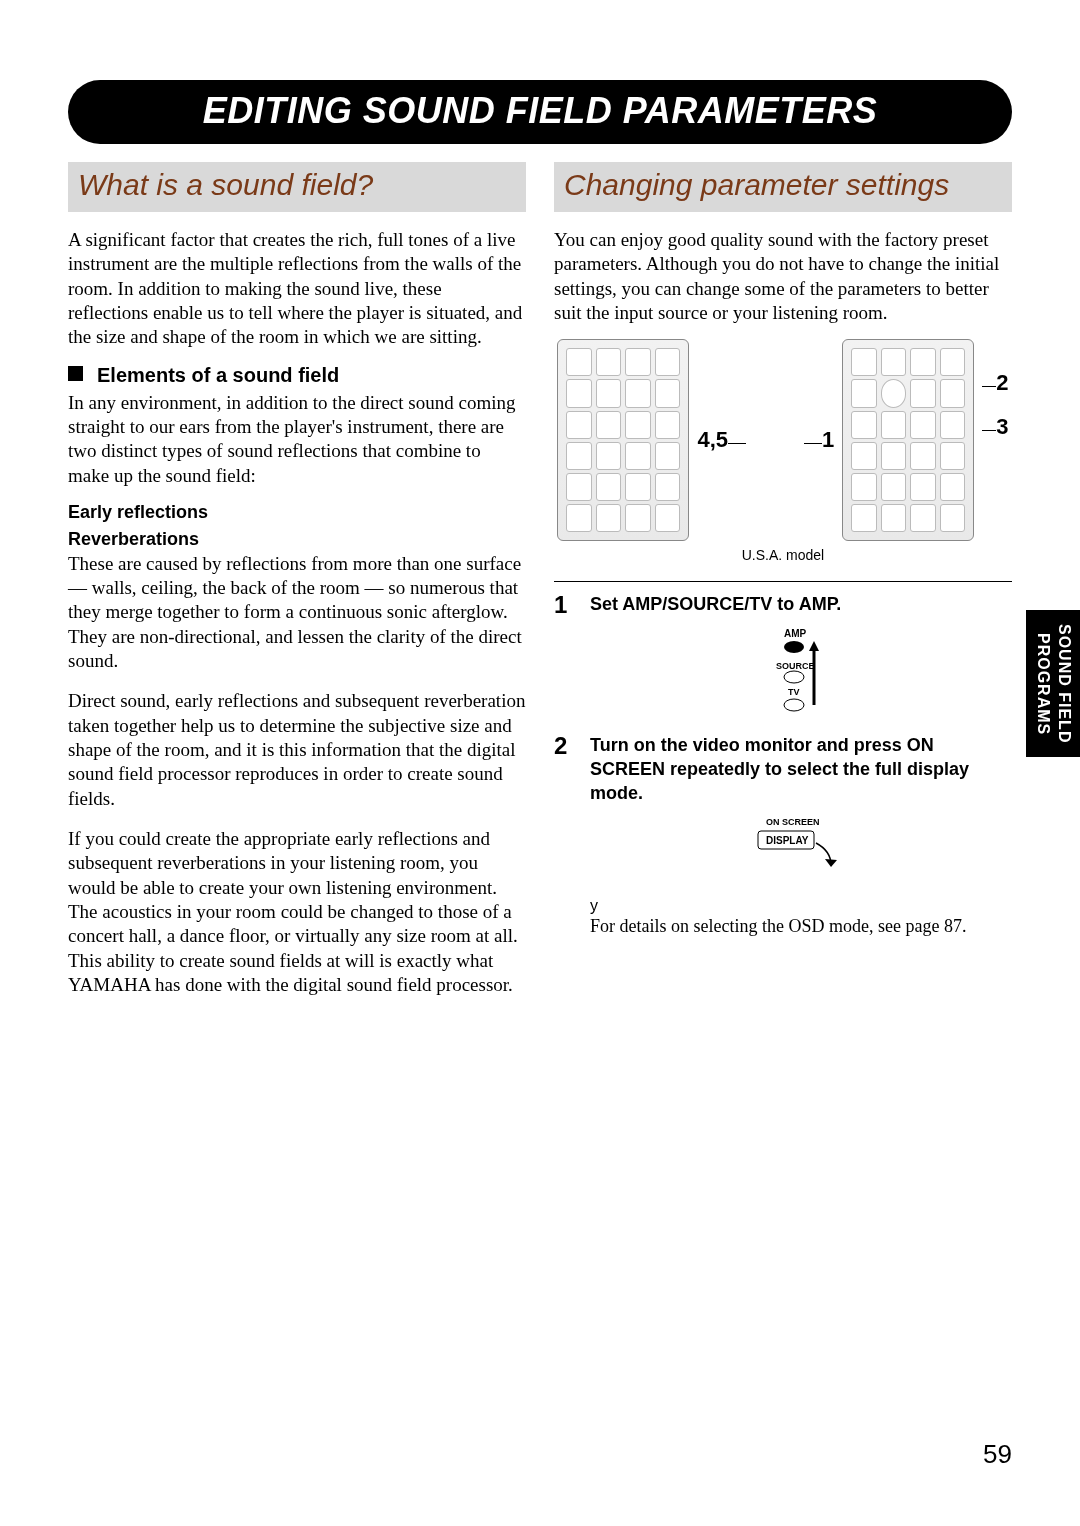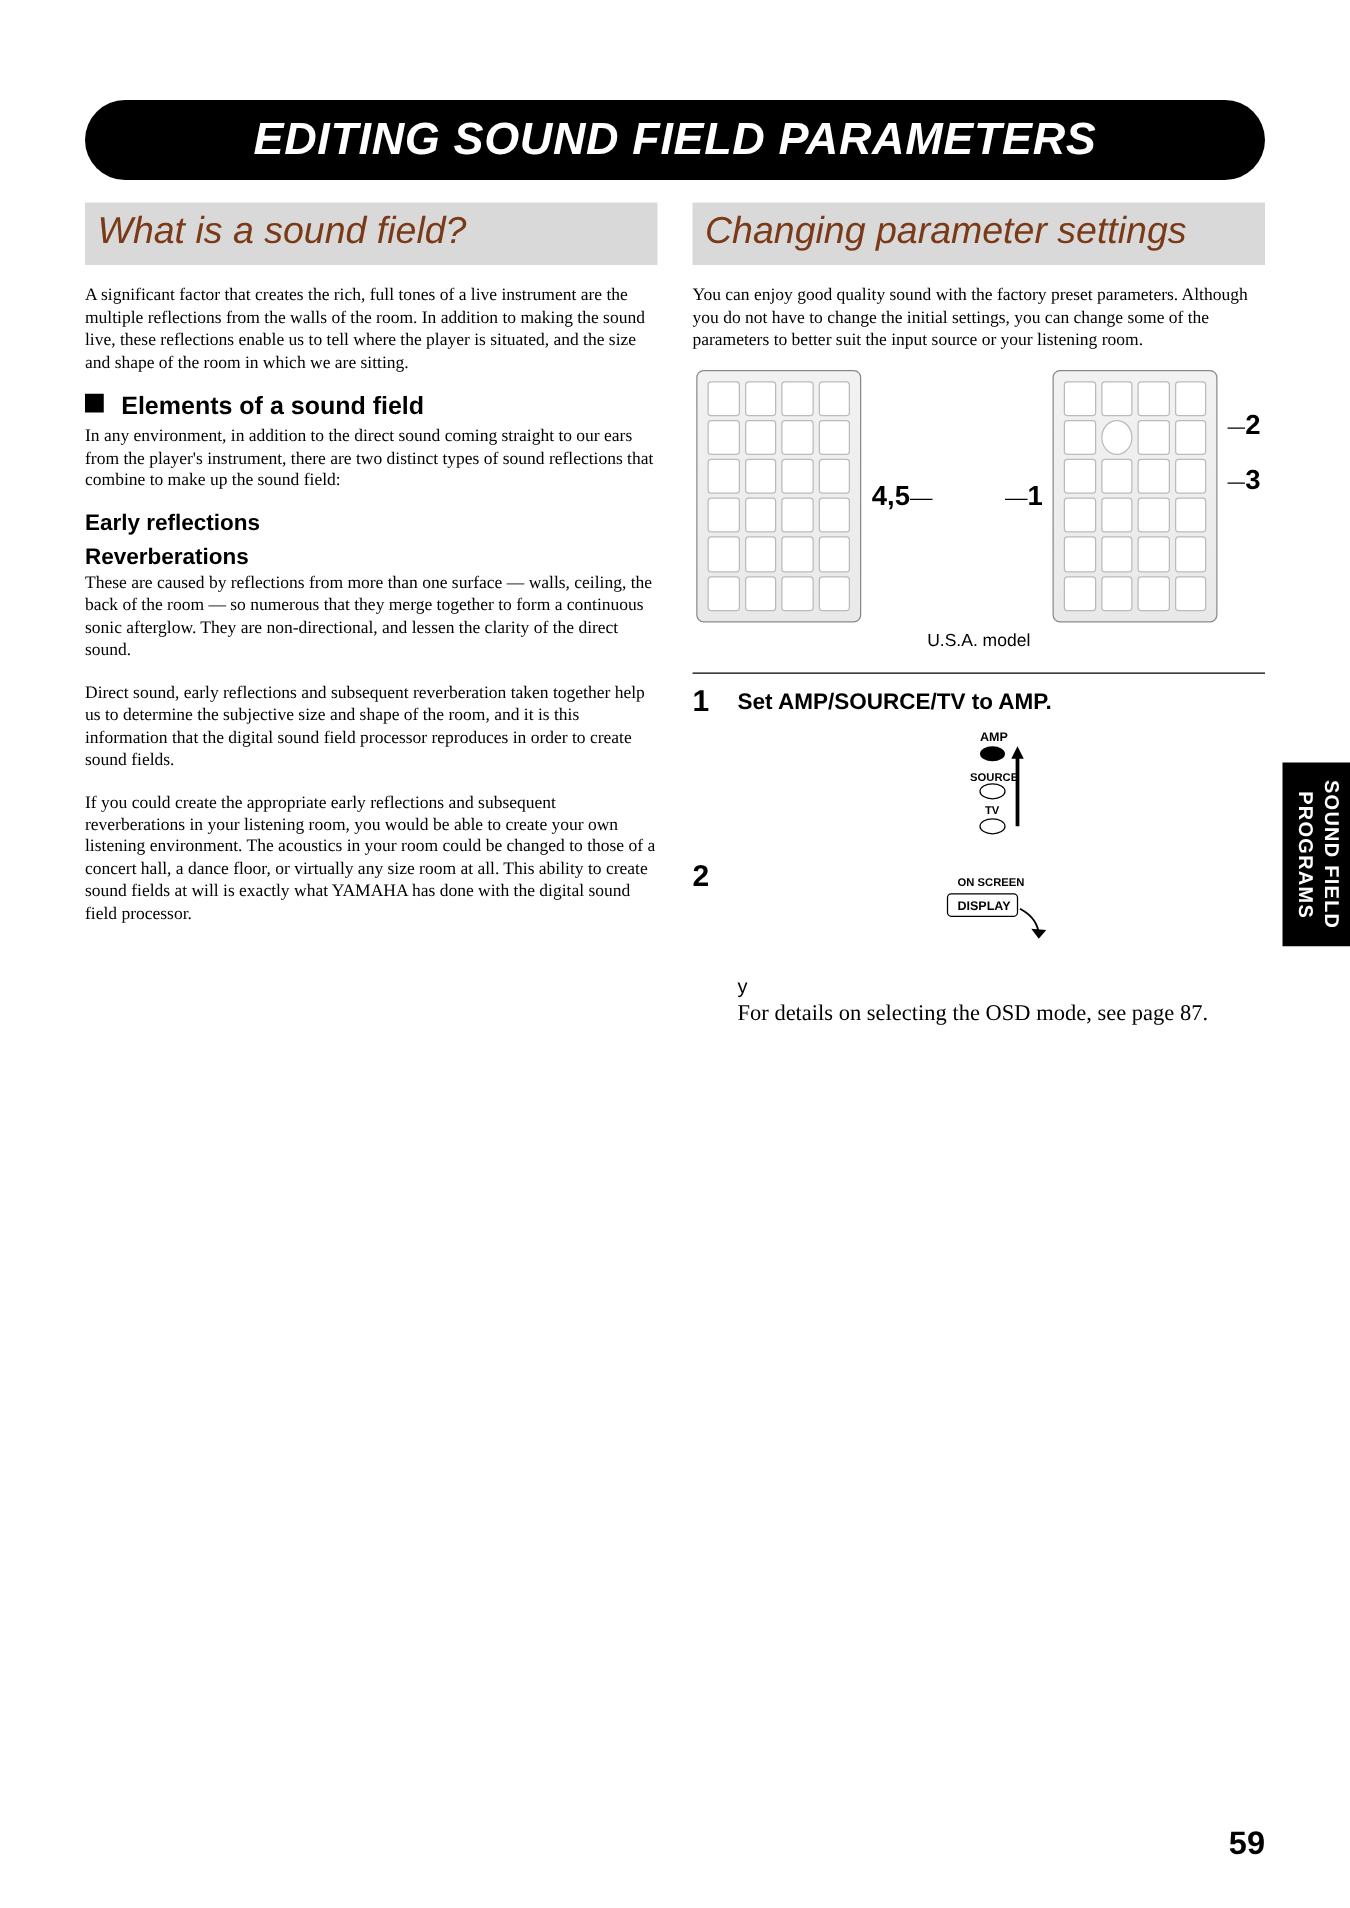--- a/index.html
+++ b/index.html
@@ -42,21 +42,21 @@
   .section-header {
     background: #d9d9d9;
     color: #7a3a18;
     font-family: Arial, Helvetica, sans-serif;
     font-style: italic;
     font-size: 30px;
     padding: 6px 10px 10px 10px;
     margin-bottom: 10px;
   }
   .body {
-    font-size: 14px;
+    font-size: 19px;
     line-height: 1.28;
     margin: 16px 0 14px 0;
   }
   .sub1 {
     font-family: Arial, Helvetica, sans-serif;
     font-weight: bold;
     font-size: 20px;
     margin-top: 6px;
     margin-bottom: 4px;
   }
@@ -175,23 +175,23 @@
     font-size: 16px;
     writing-mode: vertical-rl;
     padding: 14px 6px;
     text-align: center;
     letter-spacing: 1px;
     line-height: 1.3;
   }
   .page-number {
     position: absolute;
     right: 68px;
-    bottom: 36px;
-    font-family: Arial, Helvetica, sans-serif;
-    font-weight: bold;
+    bottom: 56px;
+    font-family: Arial, Helvetica, sans-serif;
+    font-weight: normal;
     font-size: 26px;
   }
 </style>
 </head>
 <body>
 
 <div class="page">
 
   <div class="banner">EDITING SOUND FIELD PARAMETERS</div>
 
@@ -338,20 +338,21 @@
               <line x1="68" y1="80" x2="68" y2="22" stroke="#000" stroke-width="3"></line>
               <polygon points="68,16 63,26 73,26" fill="#000"></polygon>
             </svg>
           </div>
         </div>
       </div>
 
       <div class="step" style="margin-top:14px">
         <div class="step-num">2</div>
         <div style="flex:1">
+          <div class="step-text">Turn on the video monitor and press ON SCREEN repeatedly to select the full display mode.</div>
           <div class="step-figure">
             <svg class="switch-svg" width="130" height="70">
               <text x="30" y="12" font-family="Arial" font-size="9" font-weight="bold">ON SCREEN</text>
               <rect x="22" y="18" width="56" height="18" rx="3" fill="none" stroke="#000"></rect>
               <text x="30" y="31" font-family="Arial" font-size="10" font-weight="bold">DISPLAY</text>
               <path d="M80 30 q15 8 15 22" fill="none" stroke="#000" stroke-width="1.5"></path>
               <polygon points="95,54 89,46 101,47" fill="#000"></polygon>
             </svg>
           </div>
         </div>

